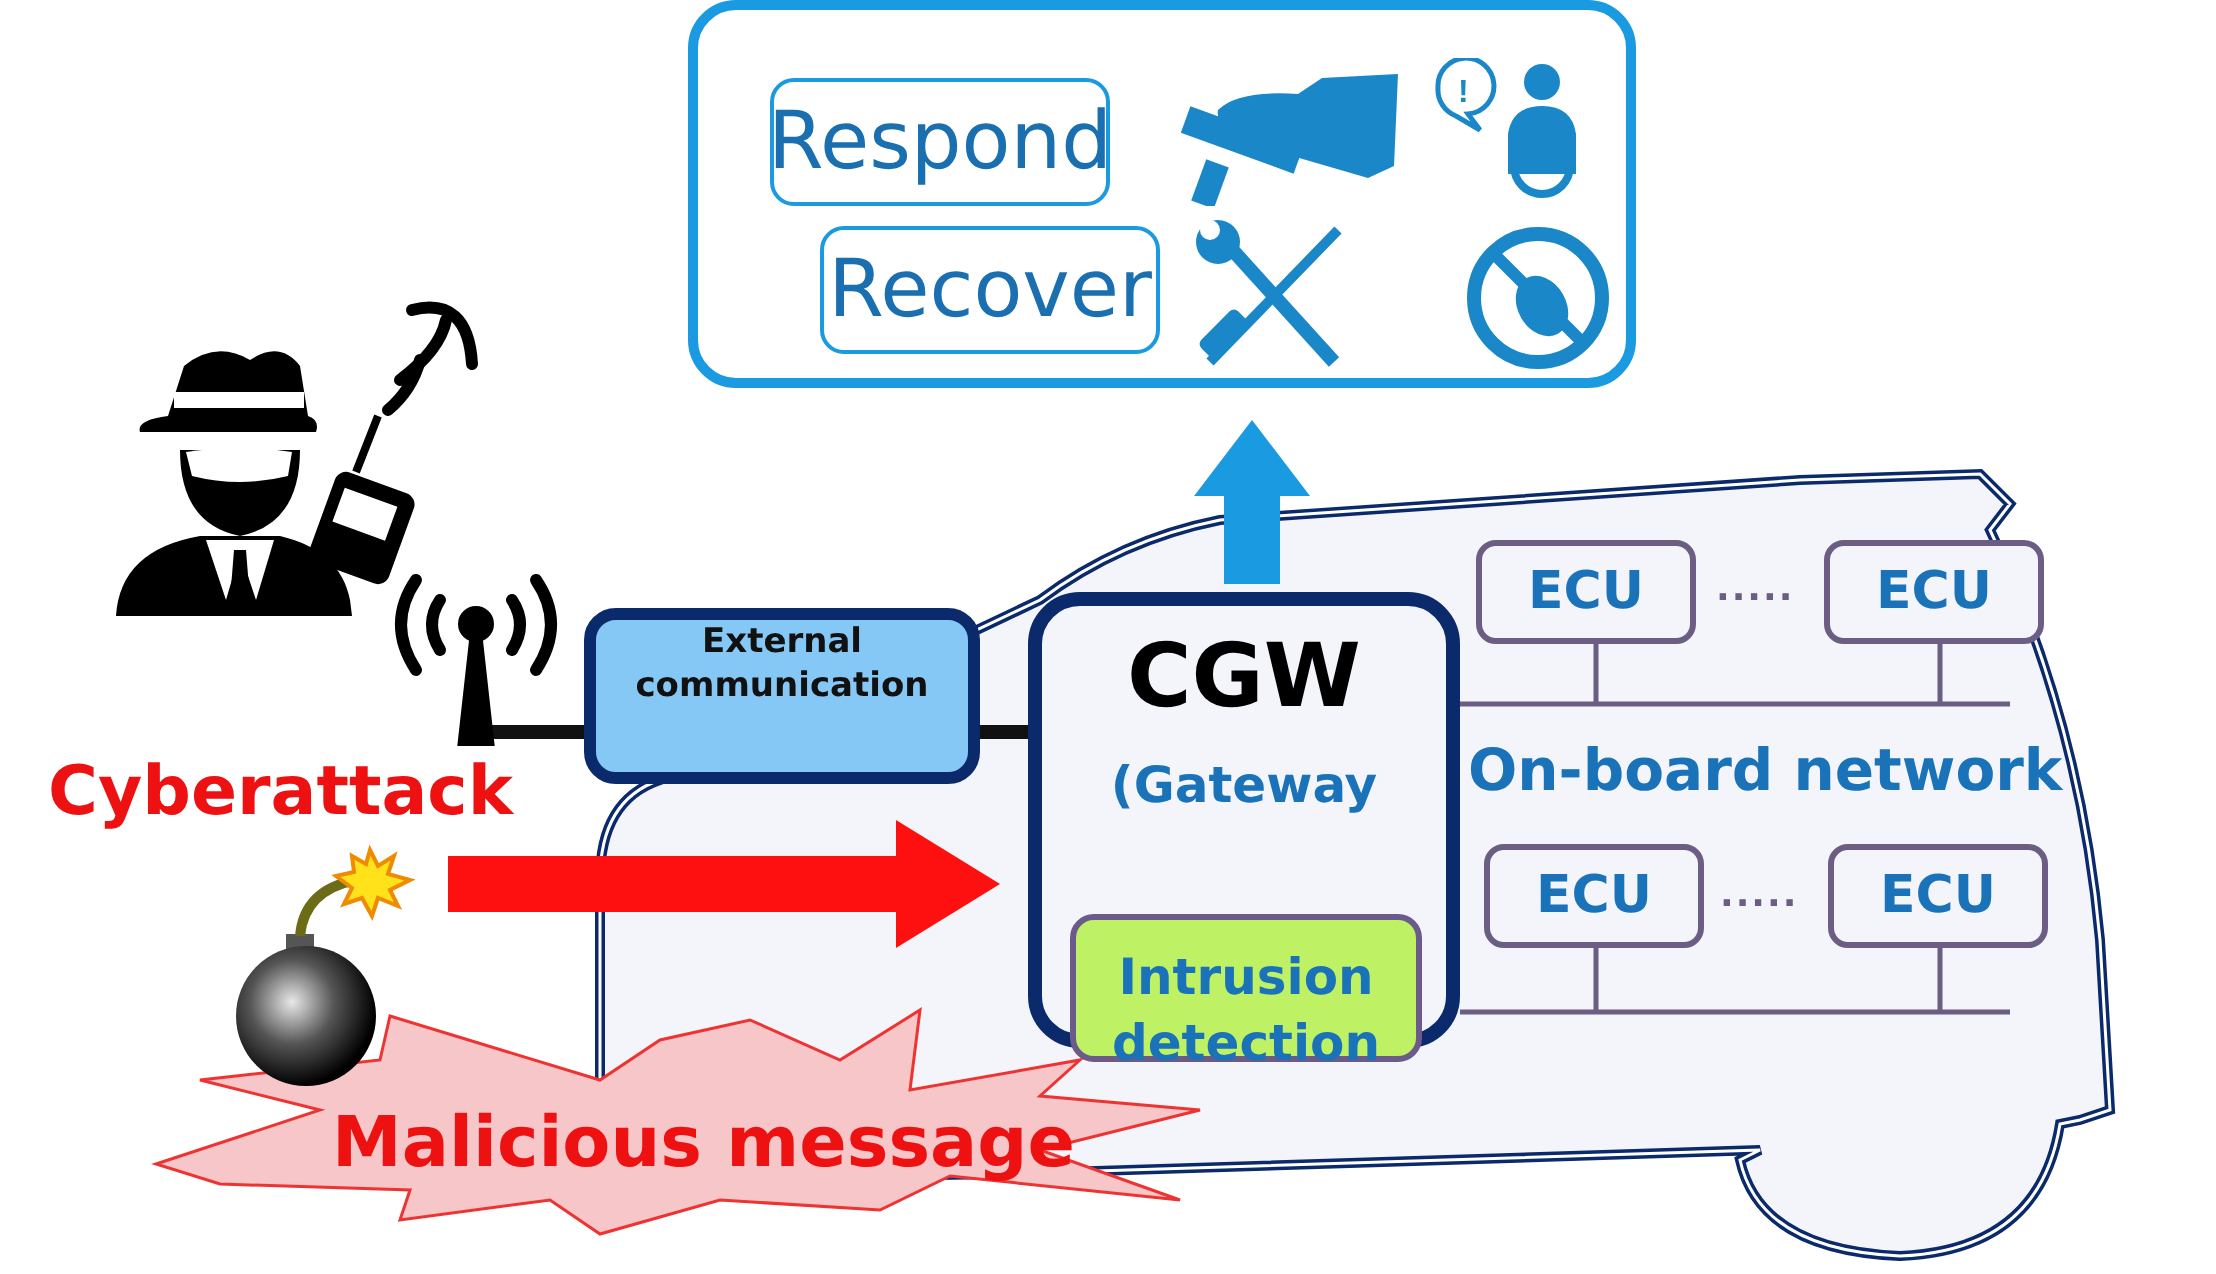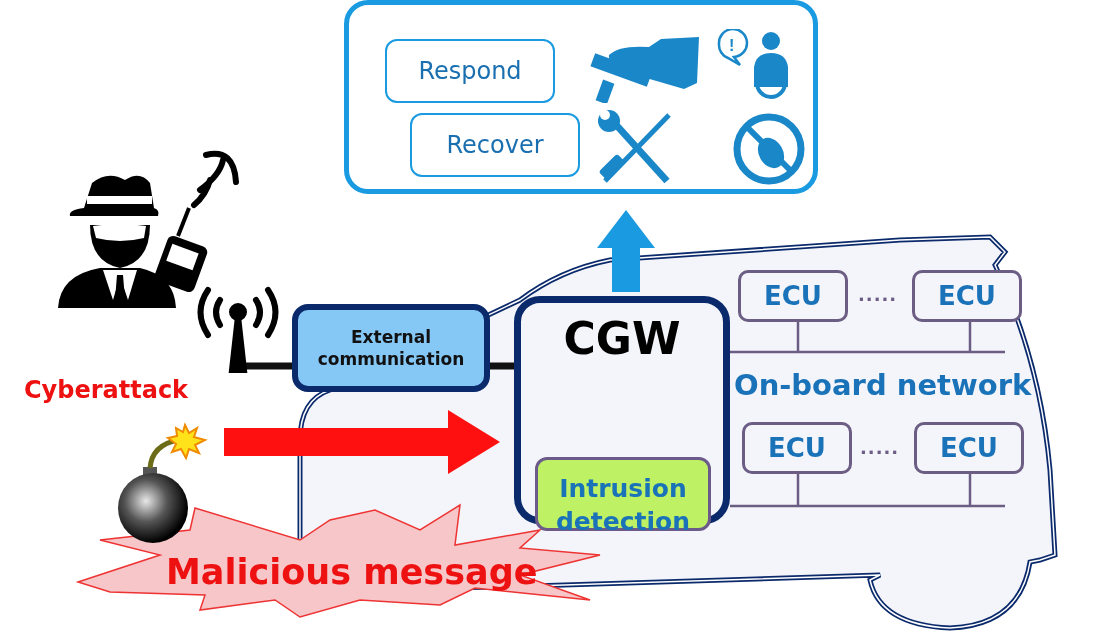--- a/index.html
+++ b/index.html
@@ -1,29 +1,29 @@
 <!DOCTYPE html>
 <html><head>
 <meta charset="utf-8">
 <style>
   html, body { margin:0; padding:0; background:#ffffff; }
   body { width:1108px; height:637px; position:relative; overflow:hidden; font-family:"DejaVu Sans", sans-serif; }
   .abs { position:absolute; }
   svg.layer { position:absolute; left:0; top:0; }
   .respond-panel { left:344px; top:0px; width:474px; height:194px; border:5px solid #1a9ae0; border-radius:24px; box-sizing:border-box; background:#fff; }
-  .label-box { position:absolute; border:2.5px solid #1a9ae0; border-radius:12px; box-sizing:border-box; color:#1a6fb0; font-size:24px; display:flex; align-items:center; justify-content:center; background:#fff; }
-  .ext-box { left:292px; top:304px; width:198px; height:88px; background:#85c8f5; border:6px solid #0b2a6b; border-radius:16px; box-sizing:border-box; display:flex; flex-direction:column; align-items:center; justify-content:center; font-weight:bold; font-size:17px; color:#111; line-height:22px; text-align:center; }
+  .label-box { position:absolute; border:2.5px solid #1a9ae0; border-radius:12px; box-sizing:border-box; color:#1a6fb0; font-size:40px; display:flex; align-items:center; justify-content:center; background:#fff; }
+  .ext-box { left:292px; top:304px; width:198px; height:88px; background:#85c8f5; border:6px solid #0b2a6b; border-radius:16px; box-sizing:border-box; display:flex; flex-direction:column; align-items:center; font-weight:bold; font-size:17px; color:#111; line-height:22px; text-align:center; }
   .cgw-box { left:514px; top:296px; width:216px; height:228px; background:#f4f5fa; border:7px solid #0b2a6b; border-radius:26px; box-sizing:border-box; }
   .cgw-title { position:absolute; left:0; right:0; top:10px; text-align:center; font-weight:bold; font-size:44px; color:#000; }
   .gw-text { position:absolute; left:0; right:0; top:72px; text-align:center; font-weight:bold; font-size:25px; color:#1a72b8; line-height:36px; }
   .ids-box { position:absolute; left:14px; top:154px; width:176px; height:74px; background:#bef264; border:3px solid #6b5a8a; border-radius:12px; box-sizing:border-box; text-align:center; font-weight:bold; font-size:25px; color:#1a72b8; line-height:33px; padding-top:12px; }
   .ecu { position:absolute; width:110px; height:52px; border:3px solid #6b5d84; border-radius:10px; box-sizing:border-box; background:#f4f5fa; font-weight:bold; font-size:26px; color:#1a72b8; display:flex; align-items:center; justify-content:center; }
   .dots { position:absolute; font-weight:bold; font-size:18px; color:#6b5d84; letter-spacing:1px; }
   .net-label { position:absolute; left:734px; top:368px; font-weight:bold; font-size:29px; color:#1a72b8; white-space:nowrap; }
-  .cyber { position:absolute; left:24px; top:376px; font-weight:bold; font-size:24px; color:#ee1111; white-space:nowrap; }
+  .cyber { position:absolute; left:24px; top:376px; font-weight:bold; font-size:34px; color:#ee1111; white-space:nowrap; }
   .malicious { position:absolute; left:166px; top:552px; font-weight:bold; font-size:35px; color:#ee1111; white-space:nowrap; }
 </style>
 </head>
 <body>
 
 <svg class="layer" width="1108" height="637" viewBox="0 0 1108 637">
 
   <g>
     <path d="M 300 570 L 300 440 Q 300 400 330 390 L 520 300 Q 560 270 610 260 L 900 240 L 990 237 L 1005 252 L 995 265 Q 1040 360 1050 470 L 1055 555 L 1040 560 L 1030 562 Q 1020 625 950 628 Q 880 625 870 580 L 880 575 L 500 587 L 310 590 Z" fill="#f4f5fa" stroke="#0b2a6b" stroke-width="5"></path>
     <path d="M 300 570 L 300 440 Q 300 400 330 390 L 520 300 Q 560 270 610 260 L 900 240 L 990 237 L 1005 252 L 995 265 Q 1040 360 1050 470 L 1055 555 L 1040 560 L 1030 562 Q 1020 625 950 628 Q 880 625 870 580 L 880 575 L 500 587 L 310 590 Z" fill="none" stroke="#ffffff" stroke-width="1.5"></path>
@@ -120,20 +120,21 @@
 </div>
 
 <div class="abs ext-box">
   <span>External</span>
   <span>communication</span>
 </div>
 
 <div class="abs cgw-box">
   <div class="cgw-title">CGW</div>
   <div class="gw-text">
+    <div>(Gateway</div>
   </div>
   <div class="ids-box">
     <div>Intrusion</div>
     <div>detection</div>
   </div>
 </div>
 
 <div class="ecu" style="left:738px;top:270px;">ECU</div>
 <div class="dots" style="left:858px;top:284px;">.....</div>
 <div class="ecu" style="left:912px;top:270px;">ECU</div>

